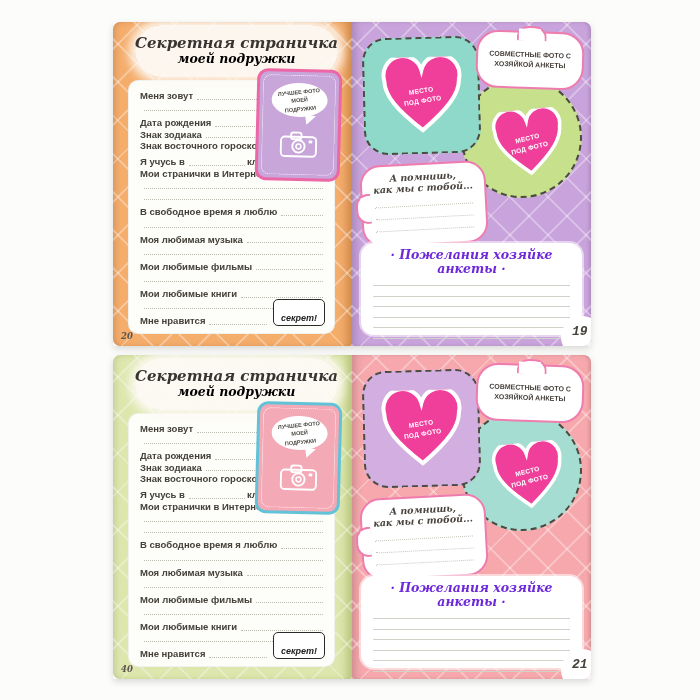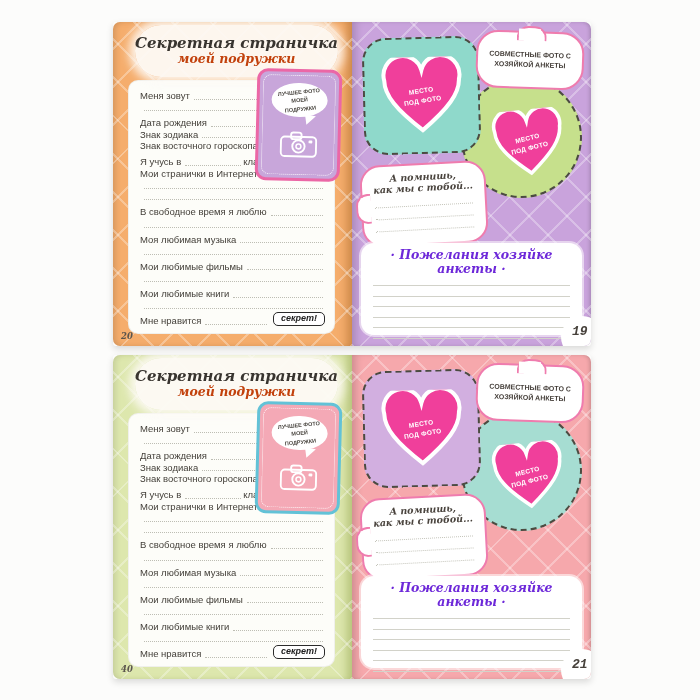--- a/index.html
+++ b/index.html
@@ -30,33 +30,33 @@
   .s2 .page.right{background:#f6a8ac;}
 
   
   .title-cloud{position:absolute;left:22px;right:14px;top:3px;height:52px;
     background:rgba(253,250,245,.95);border-radius:26px;z-index:2;
     box-shadow:0 0 10px 6px rgba(253,250,245,.9);
     display:flex;flex-direction:column;align-items:center;justify-content:center;}
   .title-l1{font-family:"DejaVu Serif",serif;font-style:italic;font-weight:bold;
     font-size:15px;color:#38342f;line-height:1.05;}
   .title-l2{font-family:"DejaVu Serif",serif;font-style:italic;font-weight:bold;
-    font-size:12.5px;color:#c2410c;line-height:1.1;}
+    font-size:12.5px;color:#000000;line-height:1.1;}
 
   
   .form-box{position:absolute;left:15px;right:17px;top:58px;bottom:12px;
     background:#fdfdf9;border-radius:10px;border:1px solid rgba(0,0,0,.05);
     padding:8px 9px 6px 11px;z-index:1;}
   .row{display:flex;align-items:flex-end;height:11.6px;}
   .row.gap{margin-top:4px;}
-  .lbl{font-size:9.5px;font-weight:normal;color:#44403a;white-space:nowrap;line-height:1;margin-top:12px;}
+  .lbl{font-size:9.5px;font-weight:bold;color:#44403a;white-space:nowrap;line-height:1;margin-top:12px;}
   .fline{flex:1;border-bottom:1px dotted #bdbdb3;margin:0 2px 1px 4px;height:9px;}
   .fline.wline{flex:0 0 56px;}
   .secret-btn{font-size:9px;font-weight:bold;font-style:italic;color:#222;
-    background:#fff;border:1.5px solid #2b2b2b;border-radius:5px;padding:1px 7px 2px 7px;
+    background:#fff;border:1.5px solid #2b2b2b;border-radius:5px;padding:14px 7px 2px 7px;
     margin-left:4px;line-height:1;}
 
   
   .photo-card{position:absolute;right:11px;top:47px;width:79px;height:106px;
     border-radius:11px;z-index:3;transform:rotate(1.5deg);
     display:flex;flex-direction:column;align-items:center;}
   .s1 .photo-card{background:#c8a6da;border:3px solid #eb67a6;}
   .s2 .photo-card{background:#f4a9b6;border:3px solid #62c2d7;}
   .photo-card::after{content:"";position:absolute;inset:3px;border:1px dotted rgba(255,255,255,.95);
     border-radius:8px;pointer-events:none;}

